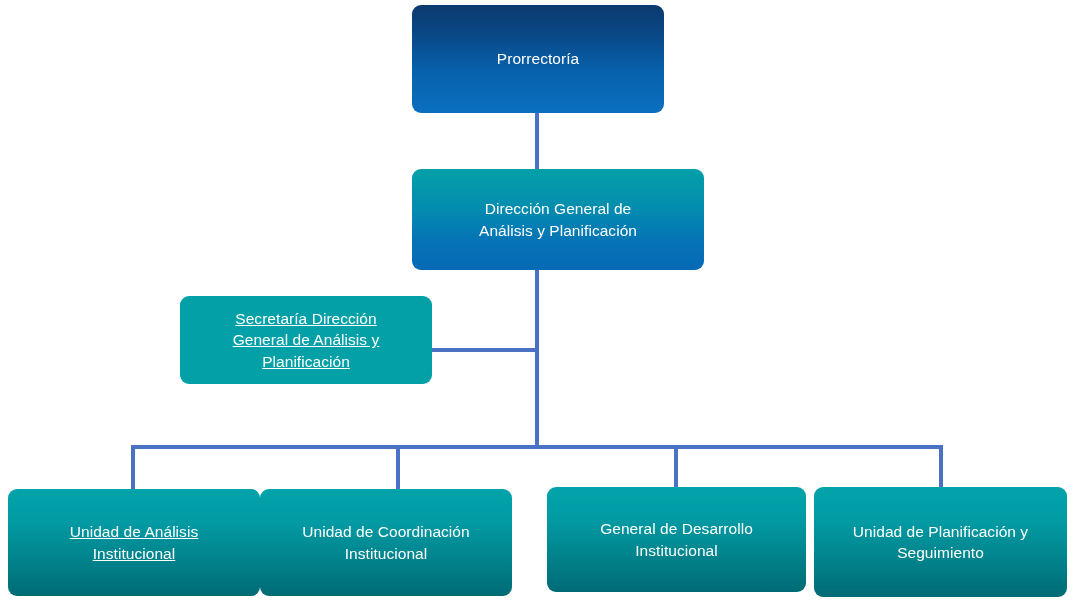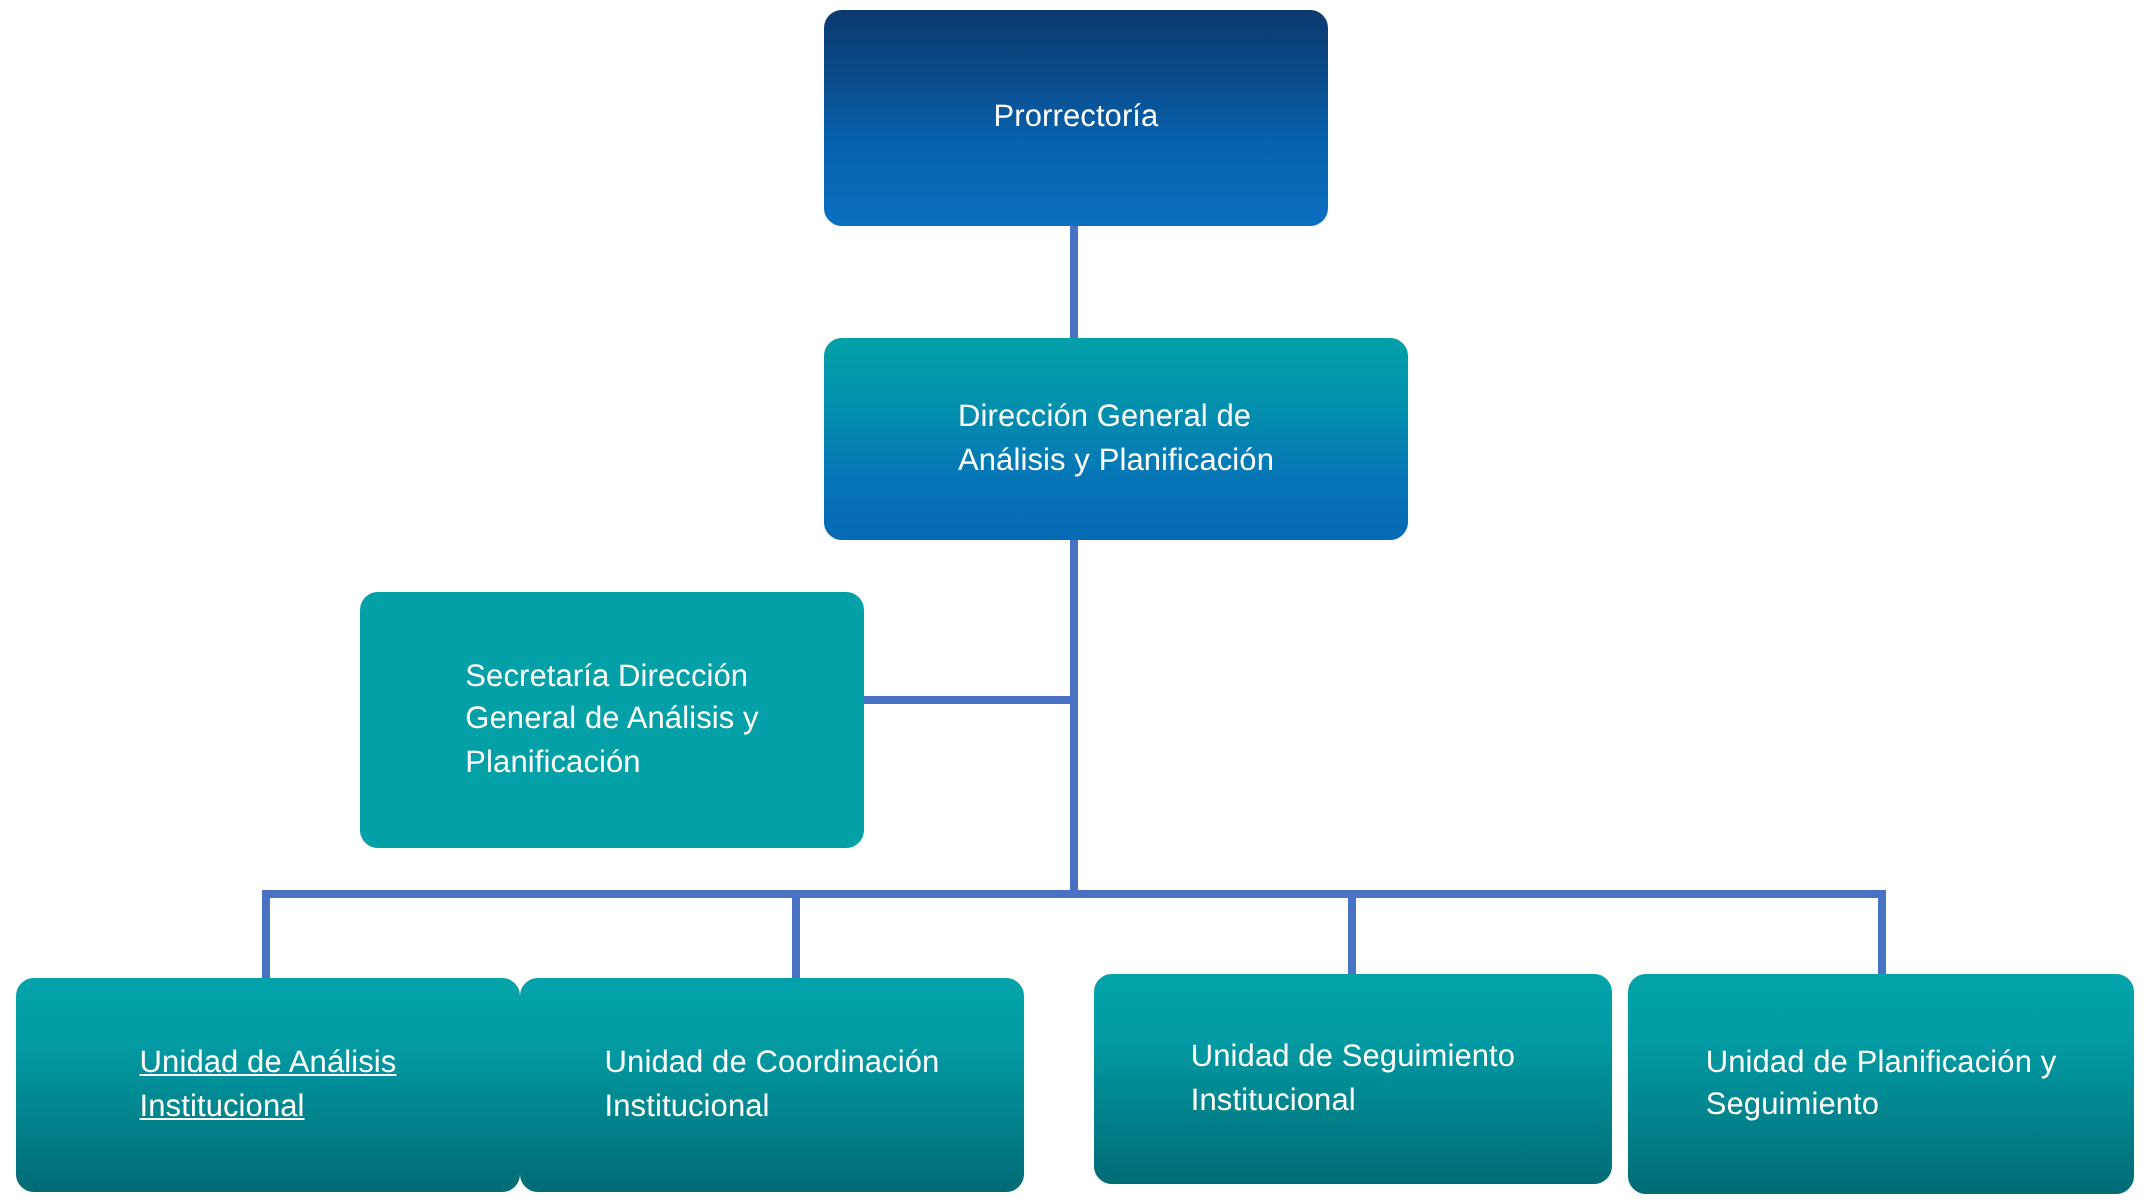--- a/index.html
+++ b/index.html
@@ -30,20 +30,21 @@
   .connector-h { height: 4px; }
 
   
   .node {
     position: absolute;
     box-sizing: border-box;
     border-radius: 9px;
     display: flex;
     align-items: center;
     justify-content: center;
+    text-align: center;
     color: #ffffff;
     font-size: 15.5px;
     line-height: 1.38;
     letter-spacing: 0.05px;
     padding: 4px 24px;
     z-index: 3;
   }
 
   .node-label {
     display: block;
@@ -84,38 +85,38 @@
 
   <div class="node fill-navy-blue" style="left:412px; top:5px; width:252px; height:108px;">
     <span class="node-label">Prorrectoría</span>
   </div>
 
   <div class="node fill-teal-blue" style="left:412px; top:169px; width:292px; height:101px;">
     <span class="node-label">Dirección General de
 Análisis y Planificación</span>
   </div>
 
-  <div class="node fill-teal-flat" style="left:180px; top:296px; width:252px; height:128px;">
+  <div class="node fill-teal-flat" style="left:180px; top:296px; width:252px; height:88px;text-decoration:underline;">
     <span class="node-label">Secretaría Dirección
 General de Análisis y
 Planificación</span>
   </div>
 
   <div class="node fill-teal-dark" style="left:8px; top:489px; width:252px; height:107px;text-decoration:underline;">
     <span class="node-label">Unidad de Análisis
 Institucional</span>
   </div>
 
   <div class="node fill-teal-dark" style="left:260px; top:489px; width:252px; height:107px;">
     <span class="node-label">Unidad de Coordinación
 Institucional</span>
   </div>
 
   <div class="node fill-teal-dark" style="left:547px; top:487px; width:259px; height:105px;">
-    <span class="node-label">Unidad de Seguimiento
+    <span class="node-label">General de Desarrollo
 Institucional</span>
   </div>
 
   <div class="node fill-teal-dark" style="left:814px; top:487px; width:253px; height:110px;">
     <span class="node-label">Unidad de Planificación y
 Seguimiento</span>
   </div>
 
 </div>
 

